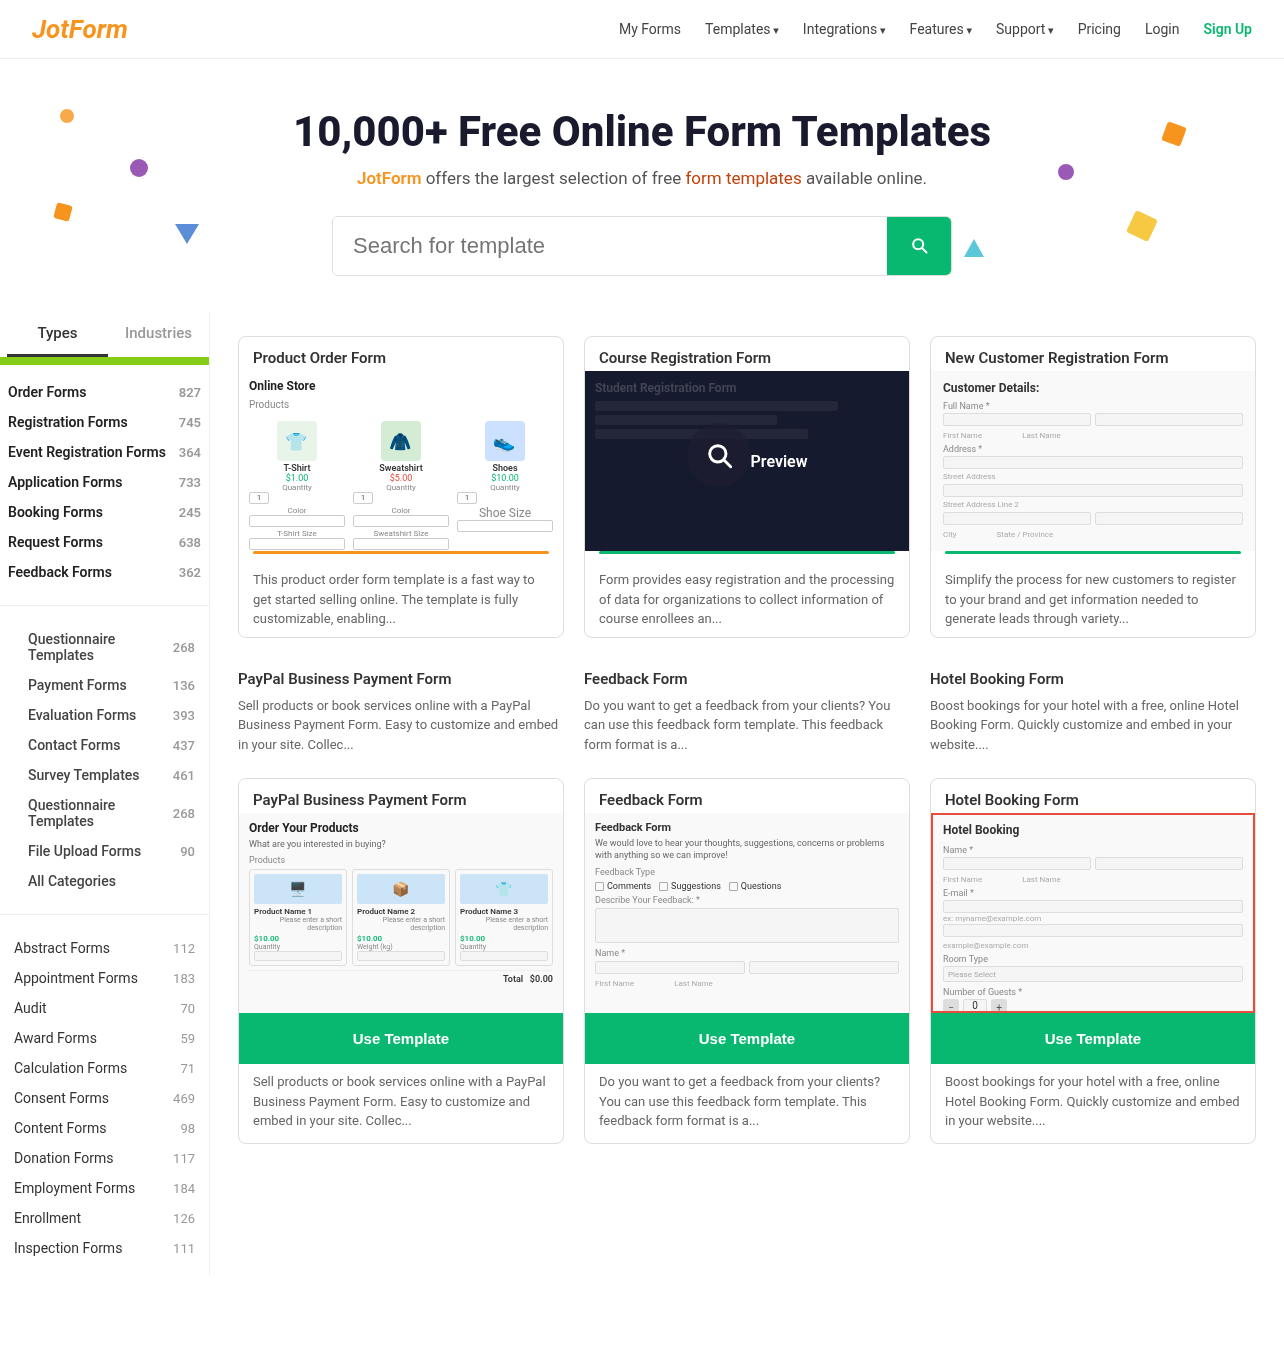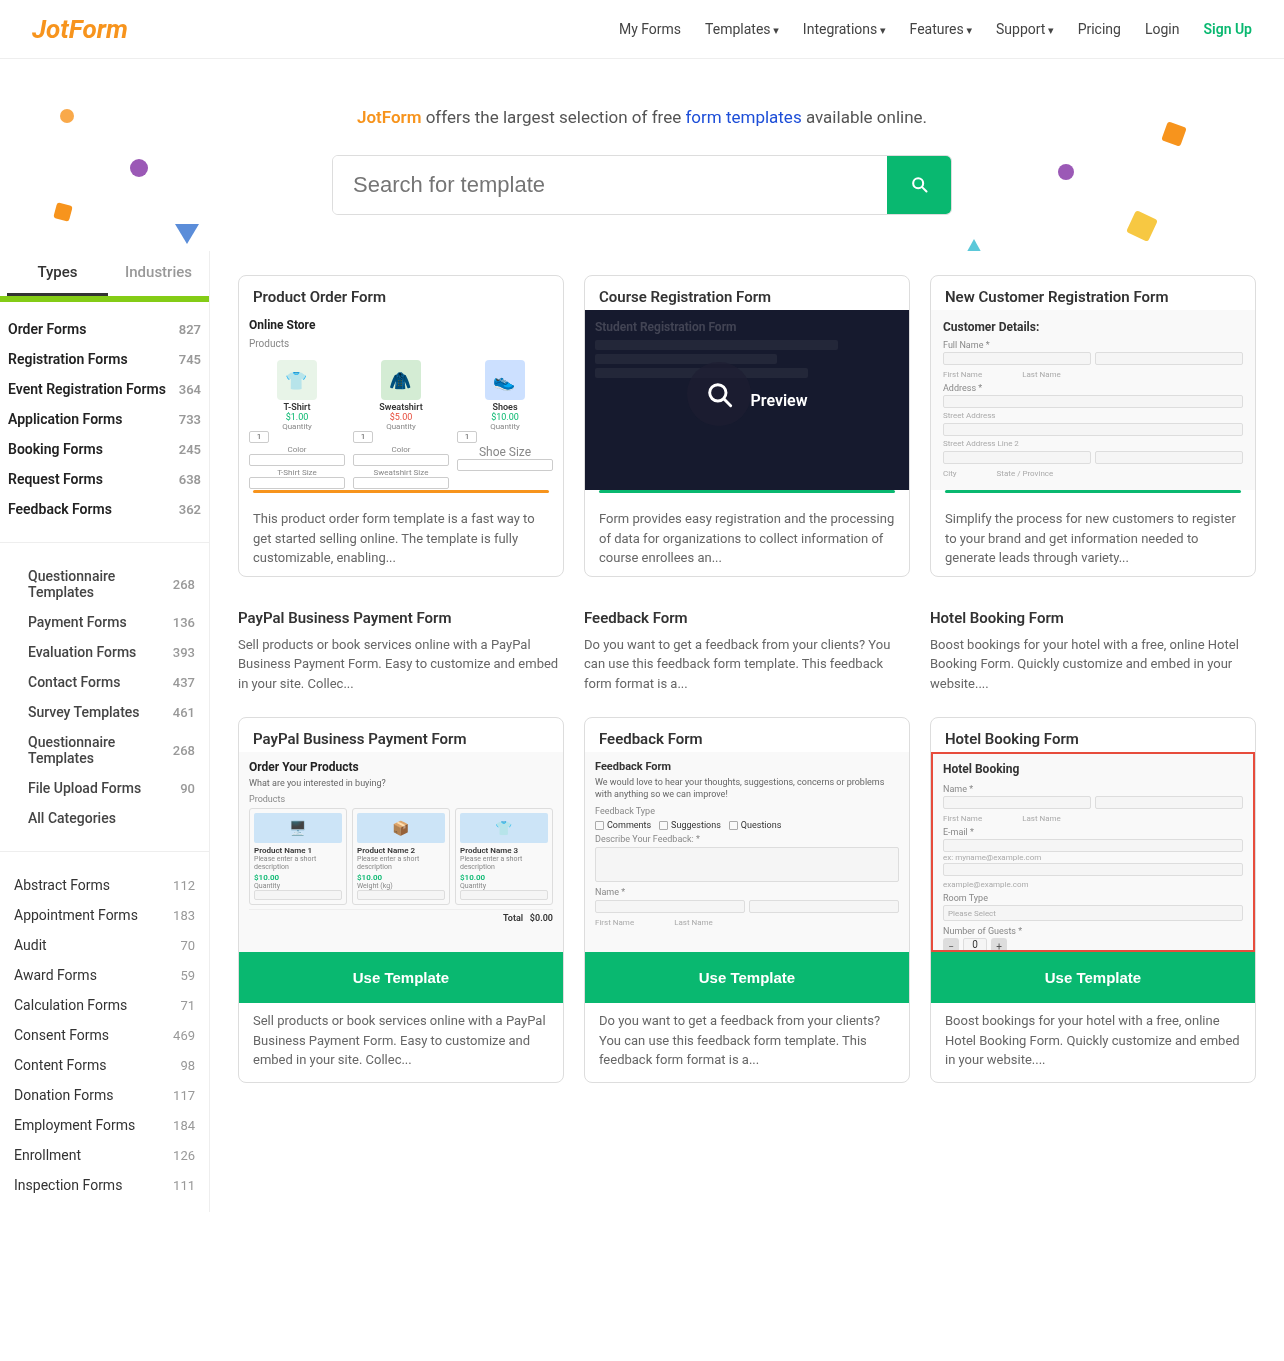--- a/index.html
+++ b/index.html
@@ -11,35 +11,35 @@
     .nav-links { display: flex; gap: 24px; align-items: flex-start; }
     .nav-link { font-size: 14px; color: #444; text-decoration: none; cursor: pointer; }
     .nav-link.green { color: #09b870; font-weight: 600; }
     .nav-dropdown::after { content: ' ▾'; font-size: 11px; }
 
     
     .hero { text-align: center; padding: 48px 20px 36px; position: relative; overflow: hidden; }
     .hero h1 { font-size: 42px; font-weight: 800; color: #1a1a2e; margin-bottom: 12px; }
     .hero p { font-size: 17px; color: #555; margin-bottom: 28px; }
     .hero p .jotform { color: #f7941d; font-weight: 600; }
-    .hero p .form-templates { color: #1d4ed8; text-align: center; }
+    .hero p .form-templates { color: #c2410c; text-align: center; }
     .search-bar { display: flex; max-width: 620px; margin: 0 auto; border: 1.5px solid #ddd; border-radius: 6px; overflow: hidden; }
     .search-bar input { flex: 1; padding: 16px 20px; font-size: 22px; border: none; outline: none; color: #15803d; }
     .search-btn { background: #09b870; border: none; padding: 0 22px; cursor: pointer; }
     .search-btn svg { width: 20px; height: 20px; fill: white; }
 
     
     .shape { position: absolute; border-radius: 4px; }
 
     
     .main-layout { display: flex; align-items: flex-start; }
 
     
     .sidebar { width: 210px; flex-shrink: 0; padding: 0; border-right: 1px solid #eee; min-height: 900px; }
-    .sidebar-tabs { display: flex; border-bottom: 6px solid #84cc16; padding-left: 7px; }
+    .sidebar-tabs { display: flex; border-bottom: 8px solid #84cc16; padding-left: 7px; }
     .sidebar-tab { flex: 1; padding: 12px 0; text-align: center; font-size: 15px; font-weight: 500; color: #999; cursor: pointer; border-bottom: 3px solid transparent; }
     .sidebar-tab.active { color: #333; border-bottom: 3px solid #333; }
     .sidebar-section { padding: 12px 0; }
     .sidebar-item { display: flex; justify-content: space-between; align-items: center; padding: 7px 14px; font-size: 14px; color: #333; cursor: pointer; }
     .sidebar-item.main-item { font-weight: 600; font-size: 14px; color: #222; padding: 7px 8px; }
     .sidebar-item.sub-item { padding-left: 28px; font-weight: 500; color: #444; }
     .sidebar-count { color: #999; font-size: 13px; }
     .sidebar-divider { border: none; border-top: 1px solid #eee; margin: 6px 0; }
 
     
@@ -97,21 +97,21 @@
     .checkbox-box { width: 9px; height: 9px; border: 1px solid #aaa; border-radius: 1px; }
     .textarea-fake { width: 100%; height: 35px; background: #f5f5f5; border: 1px solid #ddd; border-radius: 2px; margin-bottom: 5px; }
 
     .paypal-form { padding: 8px 10px; }
     .paypal-title { font-weight: 700; font-size: 12px; margin-bottom: 4px; color: #222; }
     .paypal-sub { font-size: 9px; color: #666; margin-bottom: 6px; }
     .product-cards { display: flex; gap: 5px; }
     .product-card-item { flex: 1; border: 1px solid #ddd; border-radius: 3px; padding: 4px; font-size: 8px; }
     .product-card-img { width: 100%; height: 30px; background: #cce4f7; border-radius: 2px; margin-bottom: 3px; display: flex; align-items: center; justify-content: center; font-size: 14px; }
     .product-card-name { font-weight: 600; color: #333; font-size: 8px; }
-    .product-card-desc { color: #888; font-size: 7px; margin-bottom: 2px; }
+    .product-card-desc { color: #888; font-size: 7px; margin-bottom: 2px; text-align: right; }
     .product-card-price { color: #09b870; font-weight: 600; font-size: 8px; }
     .total-row { display: flex; justify-content: flex-end; font-size: 9px; font-weight: 600; margin-top: 4px; padding-top: 3px; border-top: 1px solid #eee; }
   </style>
 </head>
 <body>
 
 <nav>
   <span class="nav-logo">JotForm</span>
   <div class="nav-links">
     <a class="nav-link">My Forms</a>
@@ -129,20 +129,21 @@
 
   <div class="shape" style="width:14px;height:14px;background:#f7941d;border-radius:50%;top:50px;left:60px;opacity:0.8;"></div>
   <div class="shape" style="width:18px;height:18px;background:#9b59b6;border-radius:50%;top:100px;left:130px;"></div>
   <div class="shape" style="width:16px;height:16px;background:#f7941d;transform:rotate(15deg);top:145px;left:55px;border-radius:3px;"></div>
   <div class="shape" style="width:0;height:0;border-left:12px solid transparent;border-right:12px solid transparent;border-top:20px solid #5b8dd9;top:165px;left:175px;background:none;border-radius:0;"></div>
   <div class="shape" style="width:20px;height:20px;background:#f7941d;transform:rotate(20deg);top:65px;right:100px;border-radius:3px;"></div>
   <div class="shape" style="width:16px;height:16px;background:#9b59b6;border-radius:50%;top:105px;right:210px;"></div>
   <div class="shape" style="width:24px;height:24px;background:#f7c842;transform:rotate(25deg);top:155px;right:130px;border-radius:3px;"></div>
   <div class="shape" style="width:0;height:0;border-left:10px solid transparent;border-right:10px solid transparent;border-bottom:18px solid #5bc8d9;top:180px;right:300px;background:none;border-radius:0;"></div>
 
+  <h1>10,000+ Free Online Form Templates</h1>
   <p>
     <span class="jotform">JotForm</span><span> offers the largest selection of free </span><span class="form-templates">form templates</span><span> available online.</span>
   </p>
   <div class="search-bar">
     <input type="text" placeholder="Search for template" style="">
     <button class="search-btn">
       <svg viewBox="0 0 24 24">
           <path d="M21 21l-4.35-4.35M17 11A6 6 0 1 1 5 11a6 6 0 0 1 12 0z" stroke="white" stroke-width="2.5" fill="none" stroke-linecap="round"></path>
         </svg>
     </button>

